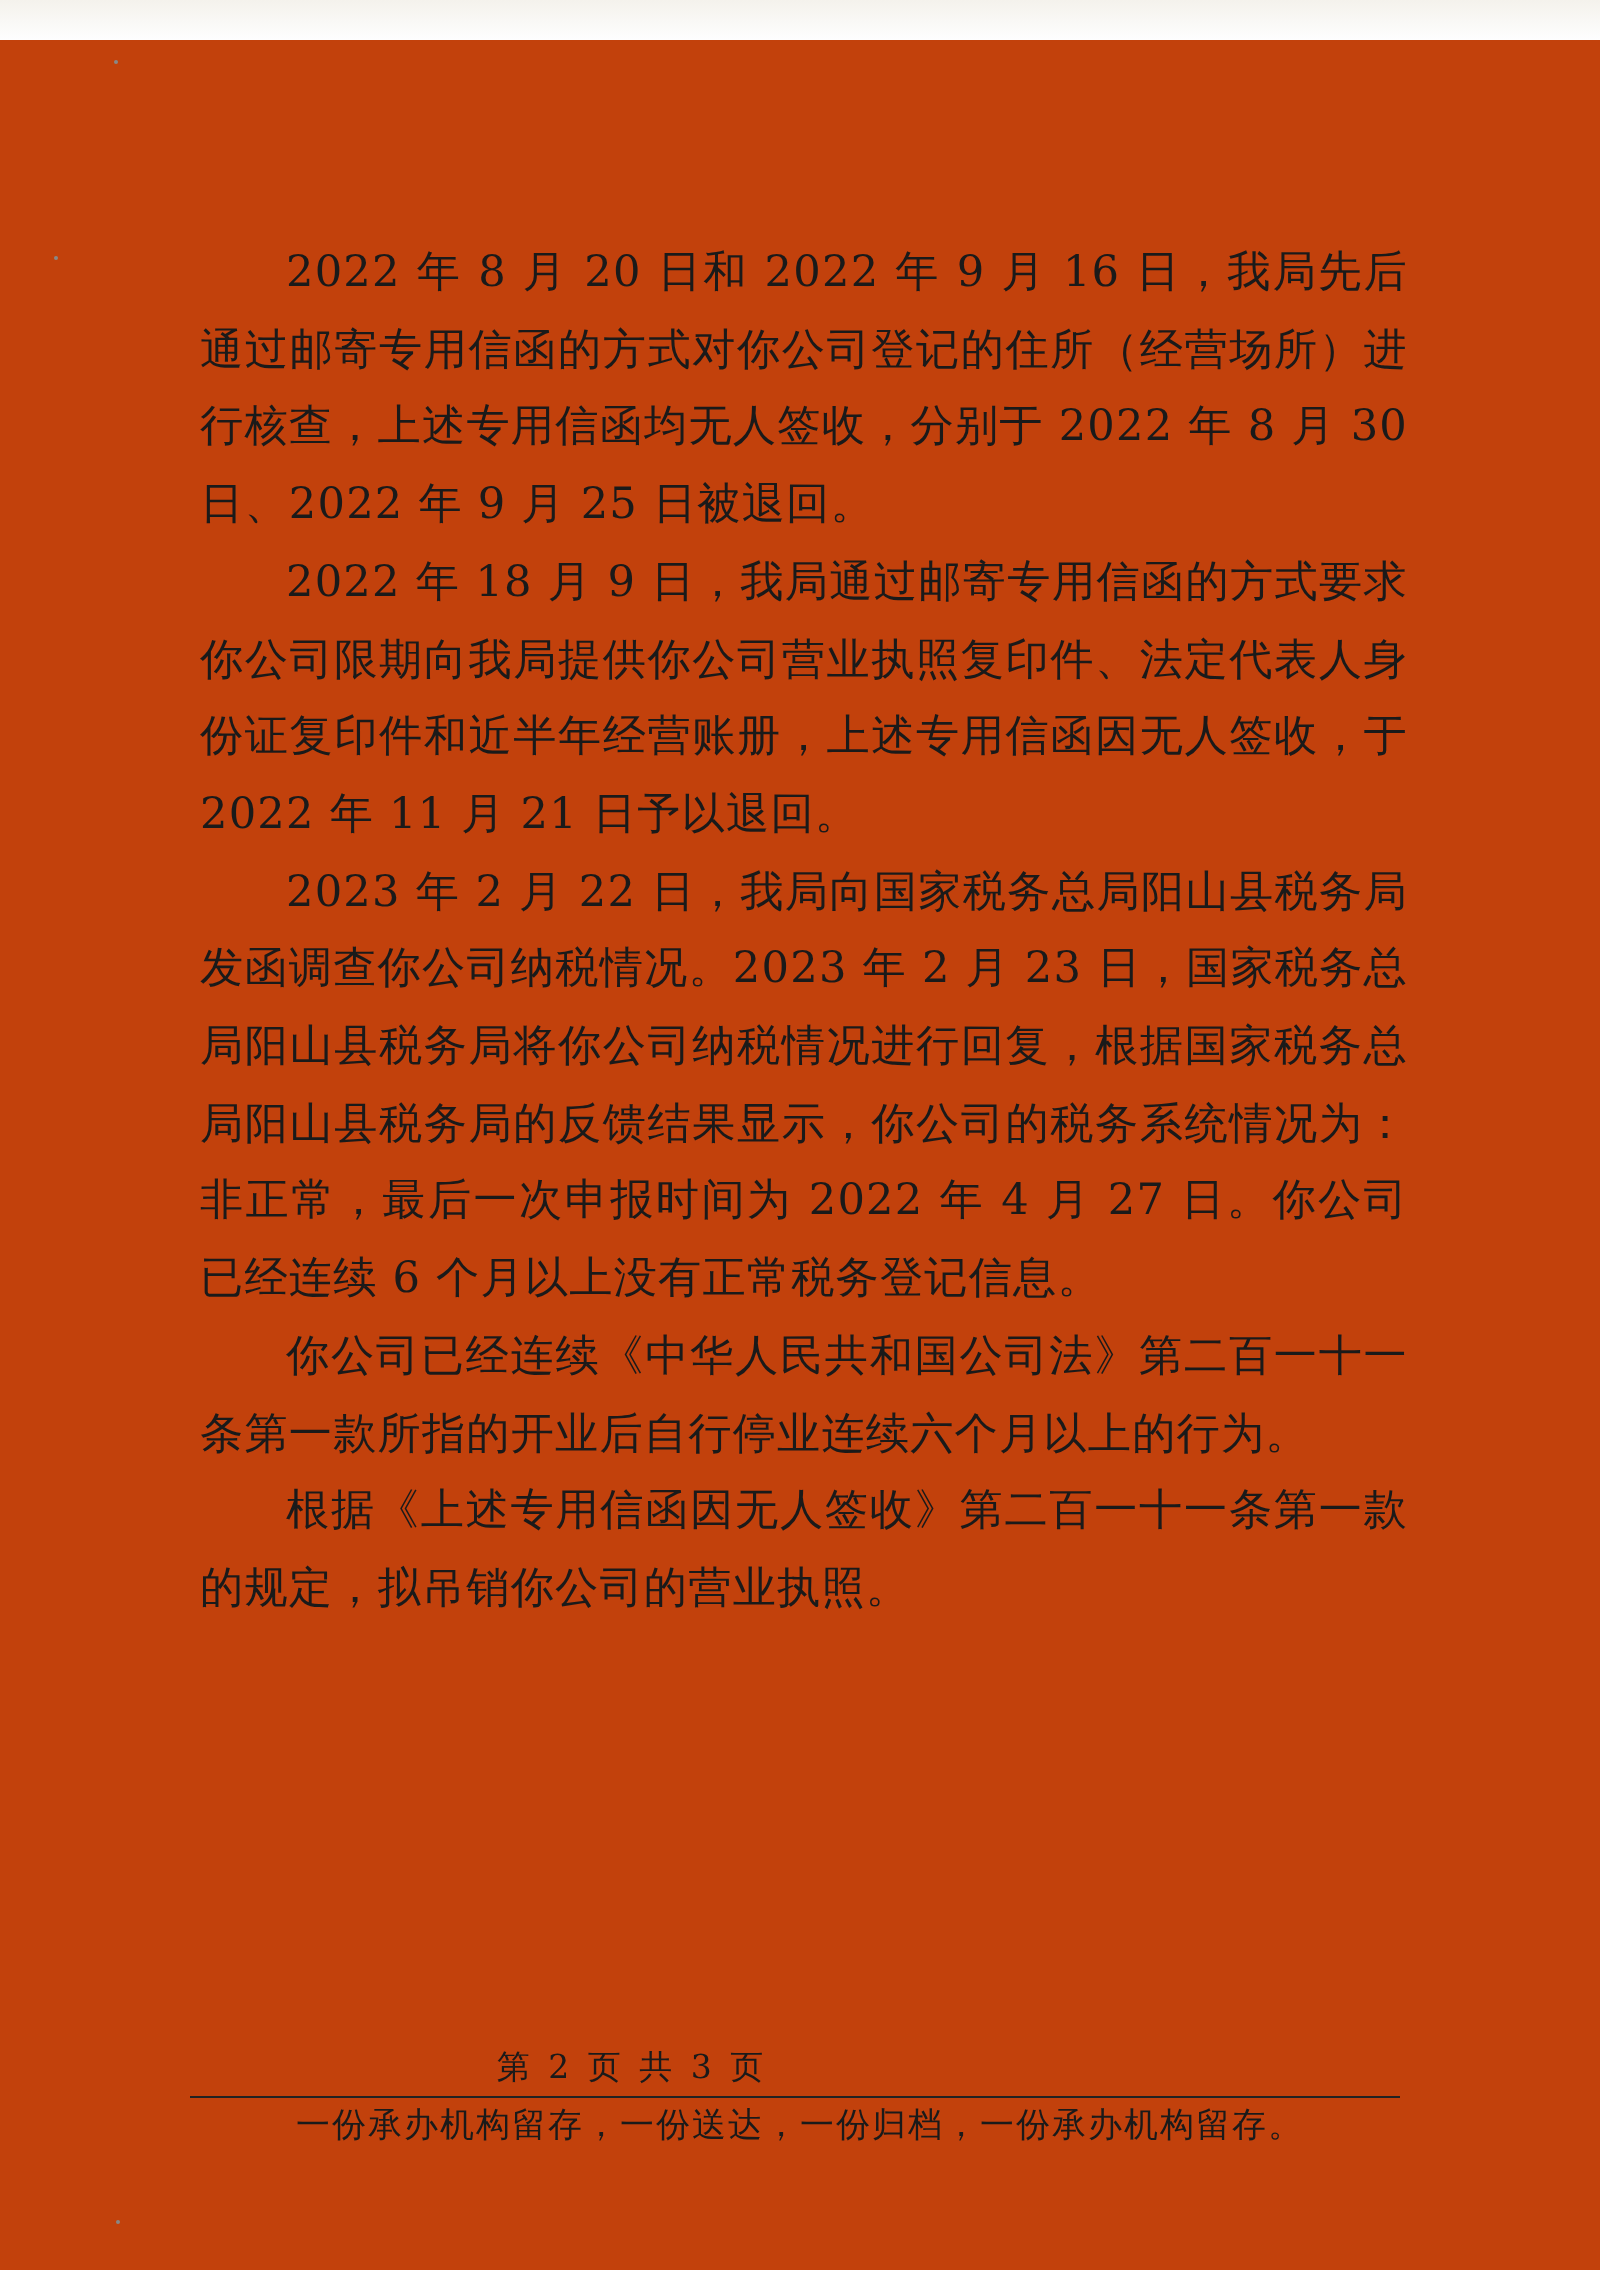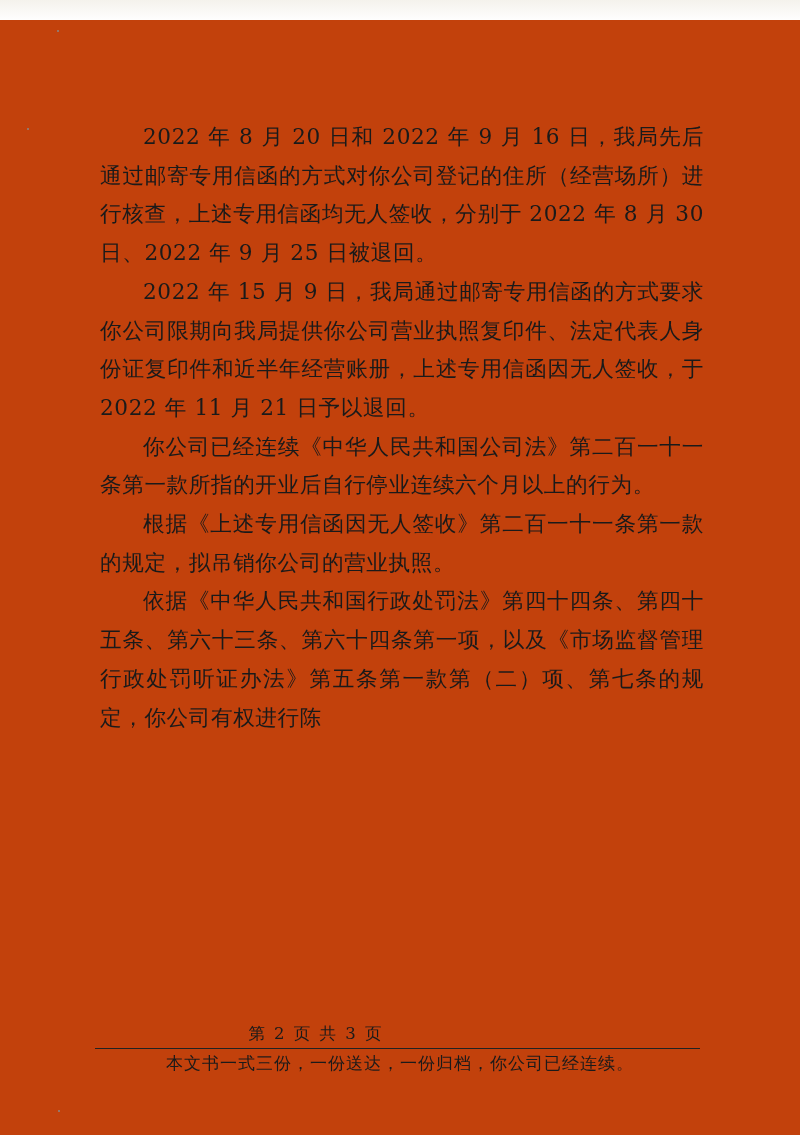--- a/index.html
+++ b/index.html
@@ -79,22 +79,22 @@
 
 <div class="page">
   <div class="top-shade"></div>
 
   <div class="speck" style="left:57px;top:30px;"></div>
   <div class="speck" style="left:27px;top:128px;"></div>
   <div class="speck" style="left:58px;top:1110px;"></div>
 
   <div class="body-text">
     <p class="para">2022 年 8 月 20 日和 2022 年 9 月 16 日，我局先后通过邮寄专用信函的方式对你公司登记的住所（经营场所）进行核查，上述专用信函均无人签收，分别于 2022 年 8 月 30 日、2022 年 9 月 25 日被退回。</p>
-    <p class="para">2022 年 15 月 9 日，我局通过邮寄专用信函的方式要求你公司限期向我局提供你公司营业执照复印件、法定代表人身份证复印件和近半年经营账册，上述专用信函因无人签收，于 2022 年 11 月 21 日予以退回。</p>
+    <p class="para">2022 年 18 月 9 日，我局通过邮寄专用信函的方式要求你公司限期向我局提供你公司营业执照复印件、法定代表人身份证复印件和近半年经营账册，上述专用信函因无人签收，于 2022 年 11 月 21 日予以退回。</p>
+    <p class="para">2023 年 2 月 22 日，我局向国家税务总局阳山县税务局发函调查你公司纳税情况。2023 年 2 月 23 日，国家税务总局阳山县税务局将你公司纳税情况进行回复，根据国家税务总局阳山县税务局的反馈结果显示，你公司的税务系统情况为：非正常，最后一次申报时间为 2022 年 4 月 27 日。你公司已经连续 6 个月以上没有正常税务登记信息。</p>
     <p class="para">你公司已经连续《中华人民共和国公司法》第二百一十一条第一款所指的开业后自行停业连续六个月以上的行为。</p>
     <p class="para">根据《上述专用信函因无人签收》第二百一十一条第一款的规定，拟吊销你公司的营业执照。</p>
-    <p class="para">依据《中华人民共和国行政处罚法》第四十四条、第四十五条、第六十三条、第六十四条第一项，以及《市场监督管理行政处罚听证办法》第五条第一款第（二）项、第七条的规定，你公司有权进行陈</p>
   </div>
 
   <div class="footer-page">第 2 页 共 3 页</div>
   <div class="footer-rule"></div>
-  <div class="footer-note">本文书一式三份，一份送达，一份归档，你公司已经连续。</div>
+  <div class="footer-note">一份承办机构留存，一份送达，一份归档，一份承办机构留存。</div>
 </div>
 
 </body></html>

